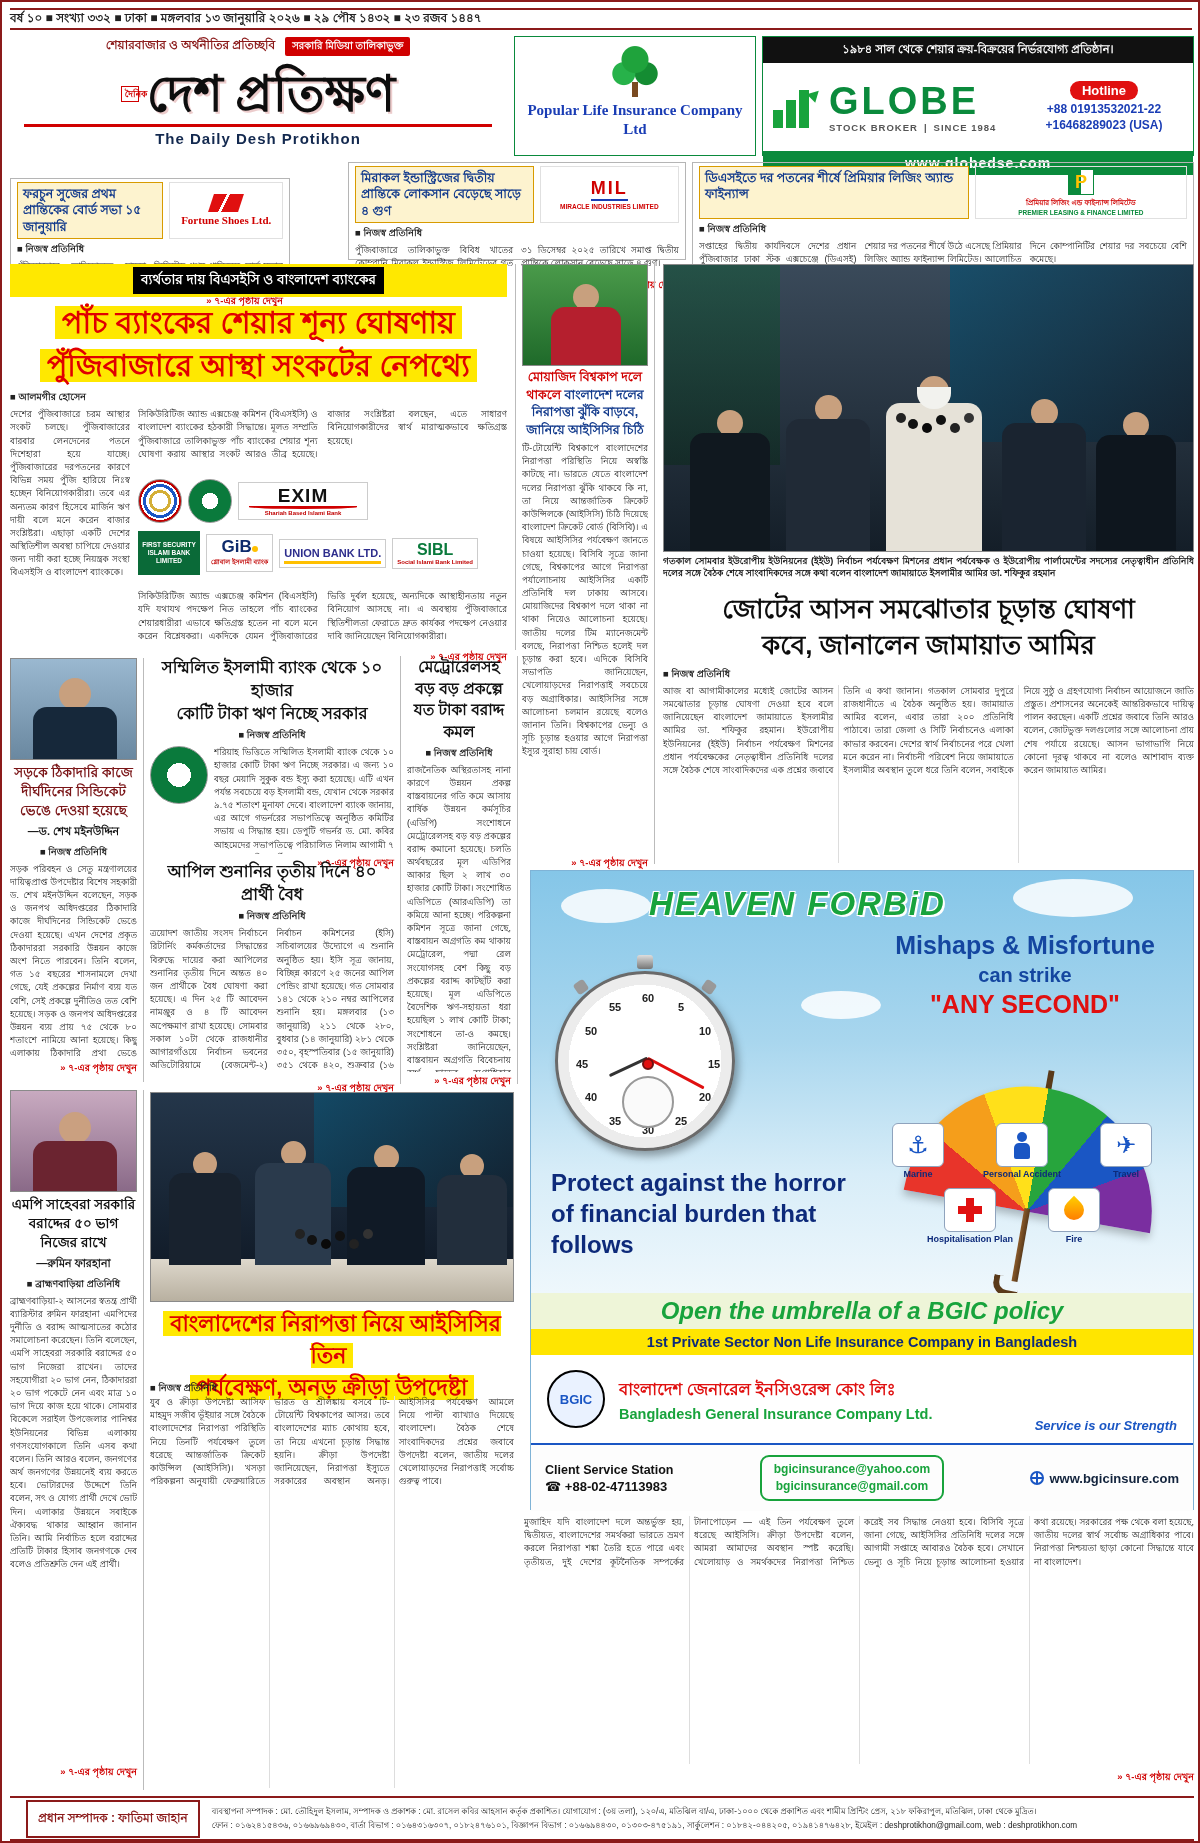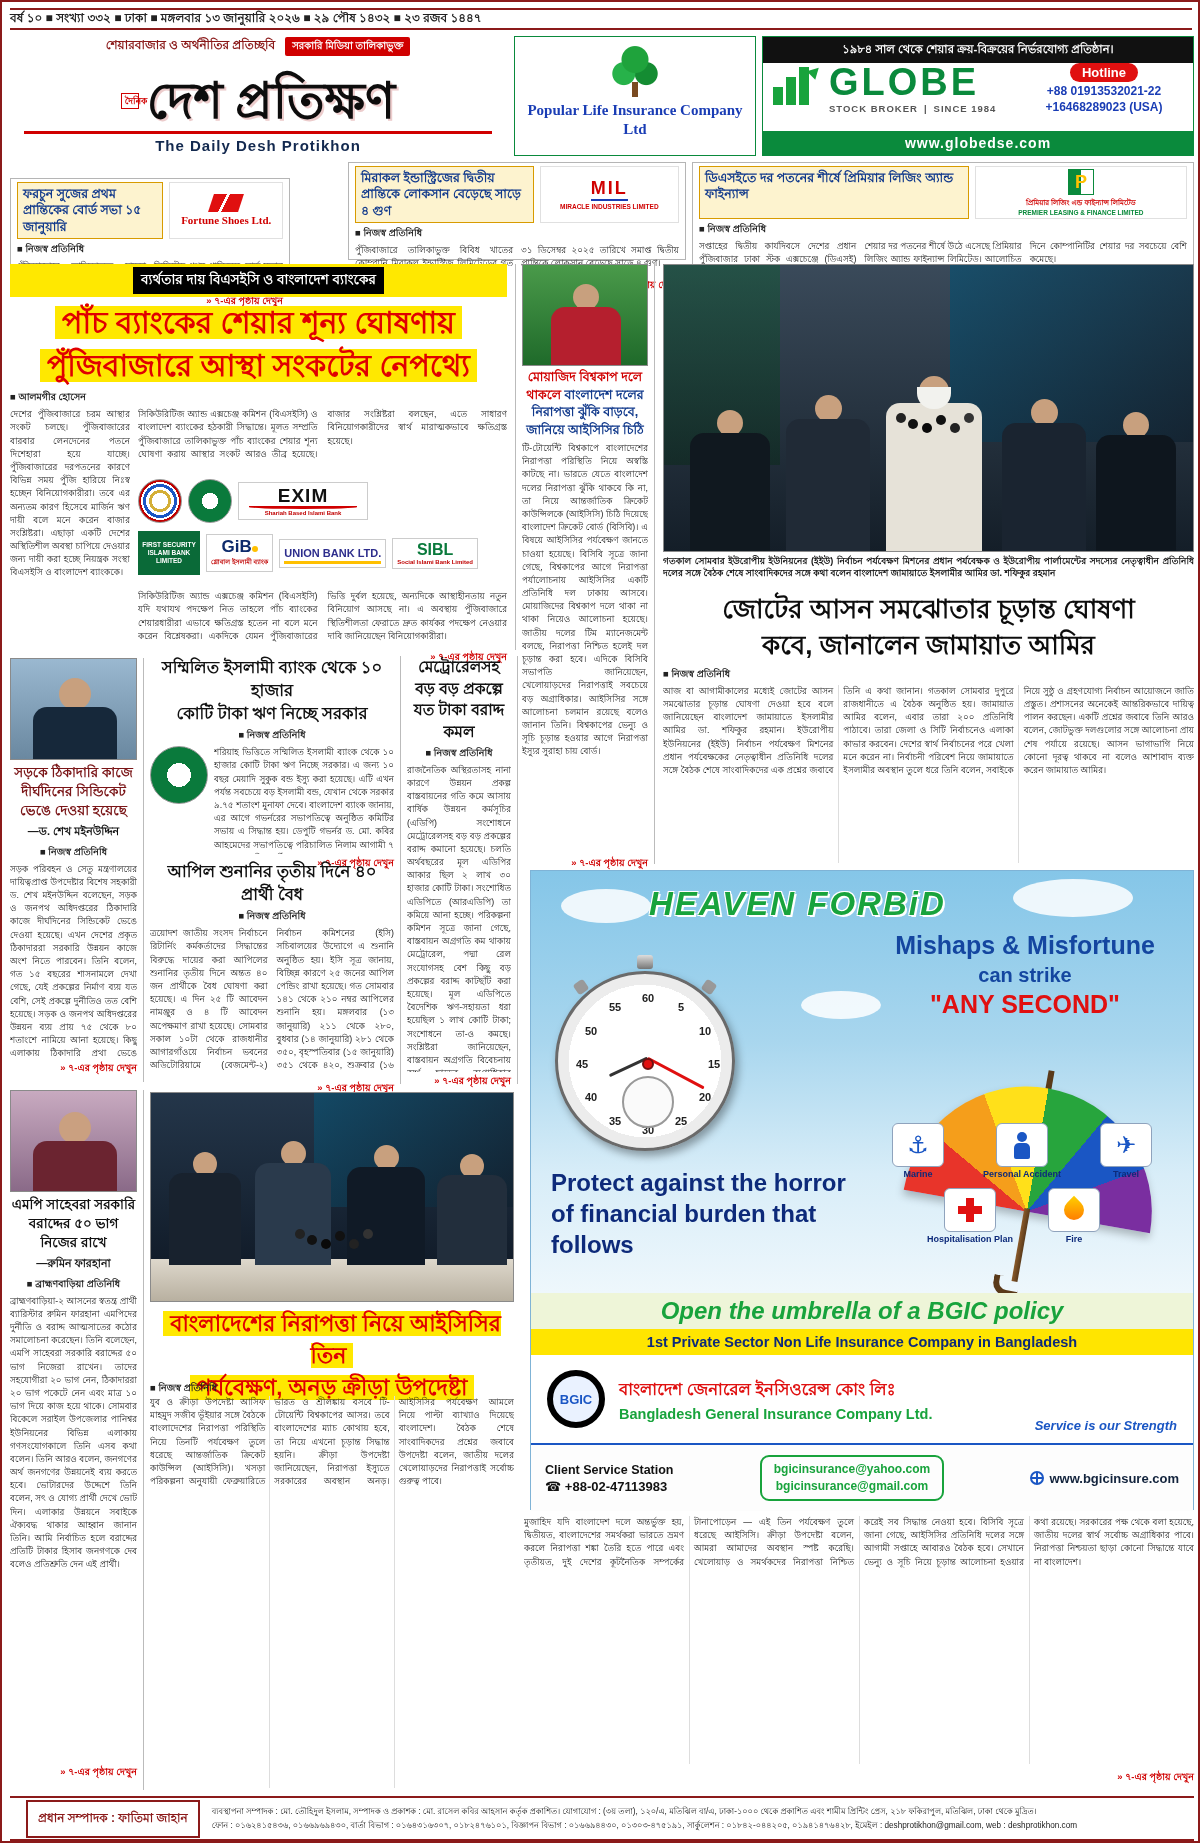--- a/index.html
+++ b/index.html
@@ -14,37 +14,37 @@
 .photo{position:relative;overflow:hidden;border:1px solid #8a8a8a;}
 .fig{position:absolute;bottom:0;}
 .fig::before{content:"";display:block;width:var(--hw,24px);height:var(--hw,24px);border-radius:50%;background:var(--skin,#c8a07e);margin:0 auto;}
 .fig::after{content:"";display:block;width:var(--tw,60px);height:var(--th,60px);background:var(--suit,#18222e);border-radius:14px 14px 0 0;margin-top:-3px;}
 
 .dateline{border-top:2px solid #8b1a1a;border-bottom:2px solid #8b1a1a;font-size:12px;font-weight:bold;display:flex;align-items:center;color:#222;}
 
 .mh-top{display:flex;justify-content:center;gap:10px;align-items:center;}
 .mh-tag{color:#8b1a1a;font-size:12px;font-weight:bold;}
 .mh-badge{background:#d00000;color:#fff;font-size:10px;font-weight:bold;padding:1px 7px;border-radius:2px;}
-.mh-title-row{display:flex;align-items:center;justify-content:center;gap:8px;margin-top:19px;}
+.mh-title-row{display:flex;align-items:center;justify-content:center;gap:8px;margin-top:12px;}
 .mh-daily{border:1.5px solid #d00000;color:#d00000;font-size:9px;font-weight:bold;padding:2px 3px;line-height:1.15;width:18px;text-align:center;}
 .mh-title{font-size:50px;font-weight:bold;color:#0d0d0d;font-family:"Liberation Serif","DejaVu Serif",serif;text-shadow:2px 2px 0 #eccccc;line-height:1.05;}
 .mh-rule{height:3px;background:#d00000;margin:3px 14px;}
 .mh-sub{text-align:center;font-size:15px;font-weight:bold;letter-spacing:1px;color:#13294f;}
 
 .popad{border:1.5px solid #0a8a3c;text-align:center;background:#fff;}
 .pop-logo{width:56px;height:52px;margin:8px auto 4px;background:
  radial-gradient(circle at 50% 28%,#1fa33c 0 13px,transparent 14px),
  radial-gradient(circle at 30% 55%,#27b24a 0 11px,transparent 12px),
  radial-gradient(circle at 70% 55%,#148c32 0 11px,transparent 12px),
  linear-gradient(#7a4a21,#7a4a21) 50% 100%/6px 15px no-repeat;background-repeat:no-repeat;}
 .pop-name{color:#1a3db5;font-weight:bold;font-size:15px;font-family:"Liberation Serif","DejaVu Serif",serif;line-height:1.25;padding:0 12px;}
 
 .globead{border:1px solid #0a8a3c;background:#fff;}
 .globe-top{background:#111;color:#fff;font-size:11.5px;font-weight:bold;height:26px;display:flex;align-items:center;justify-content:center;}
-.globe-mid{height:68px;display:flex;align-items:flex-start;padding:0 10px;gap:10px;}
+.globe-mid{height:88px;display:flex;align-items:center;padding:0 10px;gap:10px;}
 .globe-icon{width:46px;height:42px;position:relative;flex:none;background:
  linear-gradient(#18a33c,#18a33c) 0 bottom/10px 18px no-repeat,
  linear-gradient(#18a33c,#18a33c) 13px bottom/10px 28px no-repeat,
  linear-gradient(#18a33c,#18a33c) 26px bottom/10px 38px no-repeat;}
 .globe-icon::after{content:"";position:absolute;right:-4px;top:-2px;border:6px solid transparent;border-bottom:11px solid #18a33c;transform:rotate(45deg);}
 .globe-brand{font-size:38px;font-weight:bold;color:#0a8a3c;letter-spacing:3px;line-height:1;}
 .globe-tags{font-size:9.5px;color:#555;font-weight:bold;letter-spacing:1px;display:flex;gap:6px;margin-top:2px;}
 .globe-right{margin-left:auto;text-align:center;}
 .hotline-pill{display:inline-block;background:#e01010;color:#fff;font-weight:bold;font-size:13px;padding:2px 12px;border-radius:12px;}
 .hotline-nums{color:#1a3db5;font-weight:bold;font-size:12px;line-height:1.3;width:158px;margin-top:2px;}
@@ -132,21 +132,21 @@
 .bicon{width:92px;text-align:center;}
 .bicon-art{width:52px;height:44px;margin:0 auto;background:#fff;border:1px solid #8fa3bd;border-radius:6px;display:flex;flex-direction:column;align-items:center;justify-content:center;font-size:24px;color:#1a56c4;}
 .bicon-label{font-size:9px;font-weight:bold;color:#0d2a7a;margin-top:2px;line-height:1.2;}
 .art-person::before{content:"";width:10px;height:10px;border-radius:50%;background:#1a56c4;}
 .art-person::after{content:"";width:16px;height:16px;background:#1a56c4;border-radius:5px 5px 2px 2px;margin-top:1px;}
 .art-hosp::before{content:"";width:24px;height:24px;background:linear-gradient(#e01010,#e01010) center/24px 8px no-repeat,linear-gradient(#e01010,#e01010) center/8px 24px no-repeat;}
 .art-fire::before{content:"";width:20px;height:20px;background:linear-gradient(135deg,#ffd000,#ff7000);border-radius:0 50% 50% 50%;transform:rotate(45deg);}
 .bgic-open{height:36px;background:#eef5d8;color:#18a33c;font-size:24px;font-weight:bold;font-style:italic;display:flex;align-items:center;justify-content:center;}
 .bgic-strip{height:26px;background:#ffe500;color:#0d2a7a;font-weight:bold;font-size:14.5px;display:flex;align-items:center;justify-content:center;}
 .bgic-brand{height:88px;background:#fff;display:flex;align-items:center;gap:14px;padding:0 16px;}
-.bgic-logo{width:58px;height:58px;border-radius:50%;border:6px solid #000000;background:#eaf2ff;display:flex;align-items:center;justify-content:center;color:#1a56c4;font-weight:bold;font-size:13px;flex:none;}
+.bgic-logo{width:58px;height:58px;border-radius:50%;border:2px solid #000000;background:#eaf2ff;display:flex;align-items:center;justify-content:center;color:#1a56c4;font-weight:bold;font-size:13px;flex:none;}
 .bgic-names .bn{color:#e01010;font-weight:bold;font-size:16.5px;}
 .bgic-names .en{color:#18a33c;font-weight:bold;font-size:14.5px;margin-top:2px;}
 .bgic-slogan{margin-left:auto;align-self:flex-end;margin-bottom:10px;color:#1a56c4;font-style:italic;font-weight:bold;font-size:13px;}
 .bgic-contact{height:68px;background:#fdfdfd;border-top:2px solid #1a56c4;display:flex;align-items:center;justify-content:space-between;padding:0 14px;gap:8px;}
 .bc-label{font-weight:bold;font-size:12.5px;color:#111;}
 .bc-phone{font-weight:bold;font-size:13px;color:#111;margin-top:2px;}
 .bc-mails{border:2px solid #18a33c;border-radius:9px;padding:4px 12px;color:#18a33c;font-weight:bold;font-size:12px;text-align:center;line-height:1.45;}
 .bc-web{font-weight:bold;font-size:13px;color:#12233c;display:flex;align-items:center;gap:5px;}
 .web-globe{width:14px;height:14px;border:2px solid #1a56c4;border-radius:50%;background:linear-gradient(#1a56c4,#1a56c4) center/2px 100% no-repeat,linear-gradient(#1a56c4,#1a56c4) center/100% 2px no-repeat;}
 

